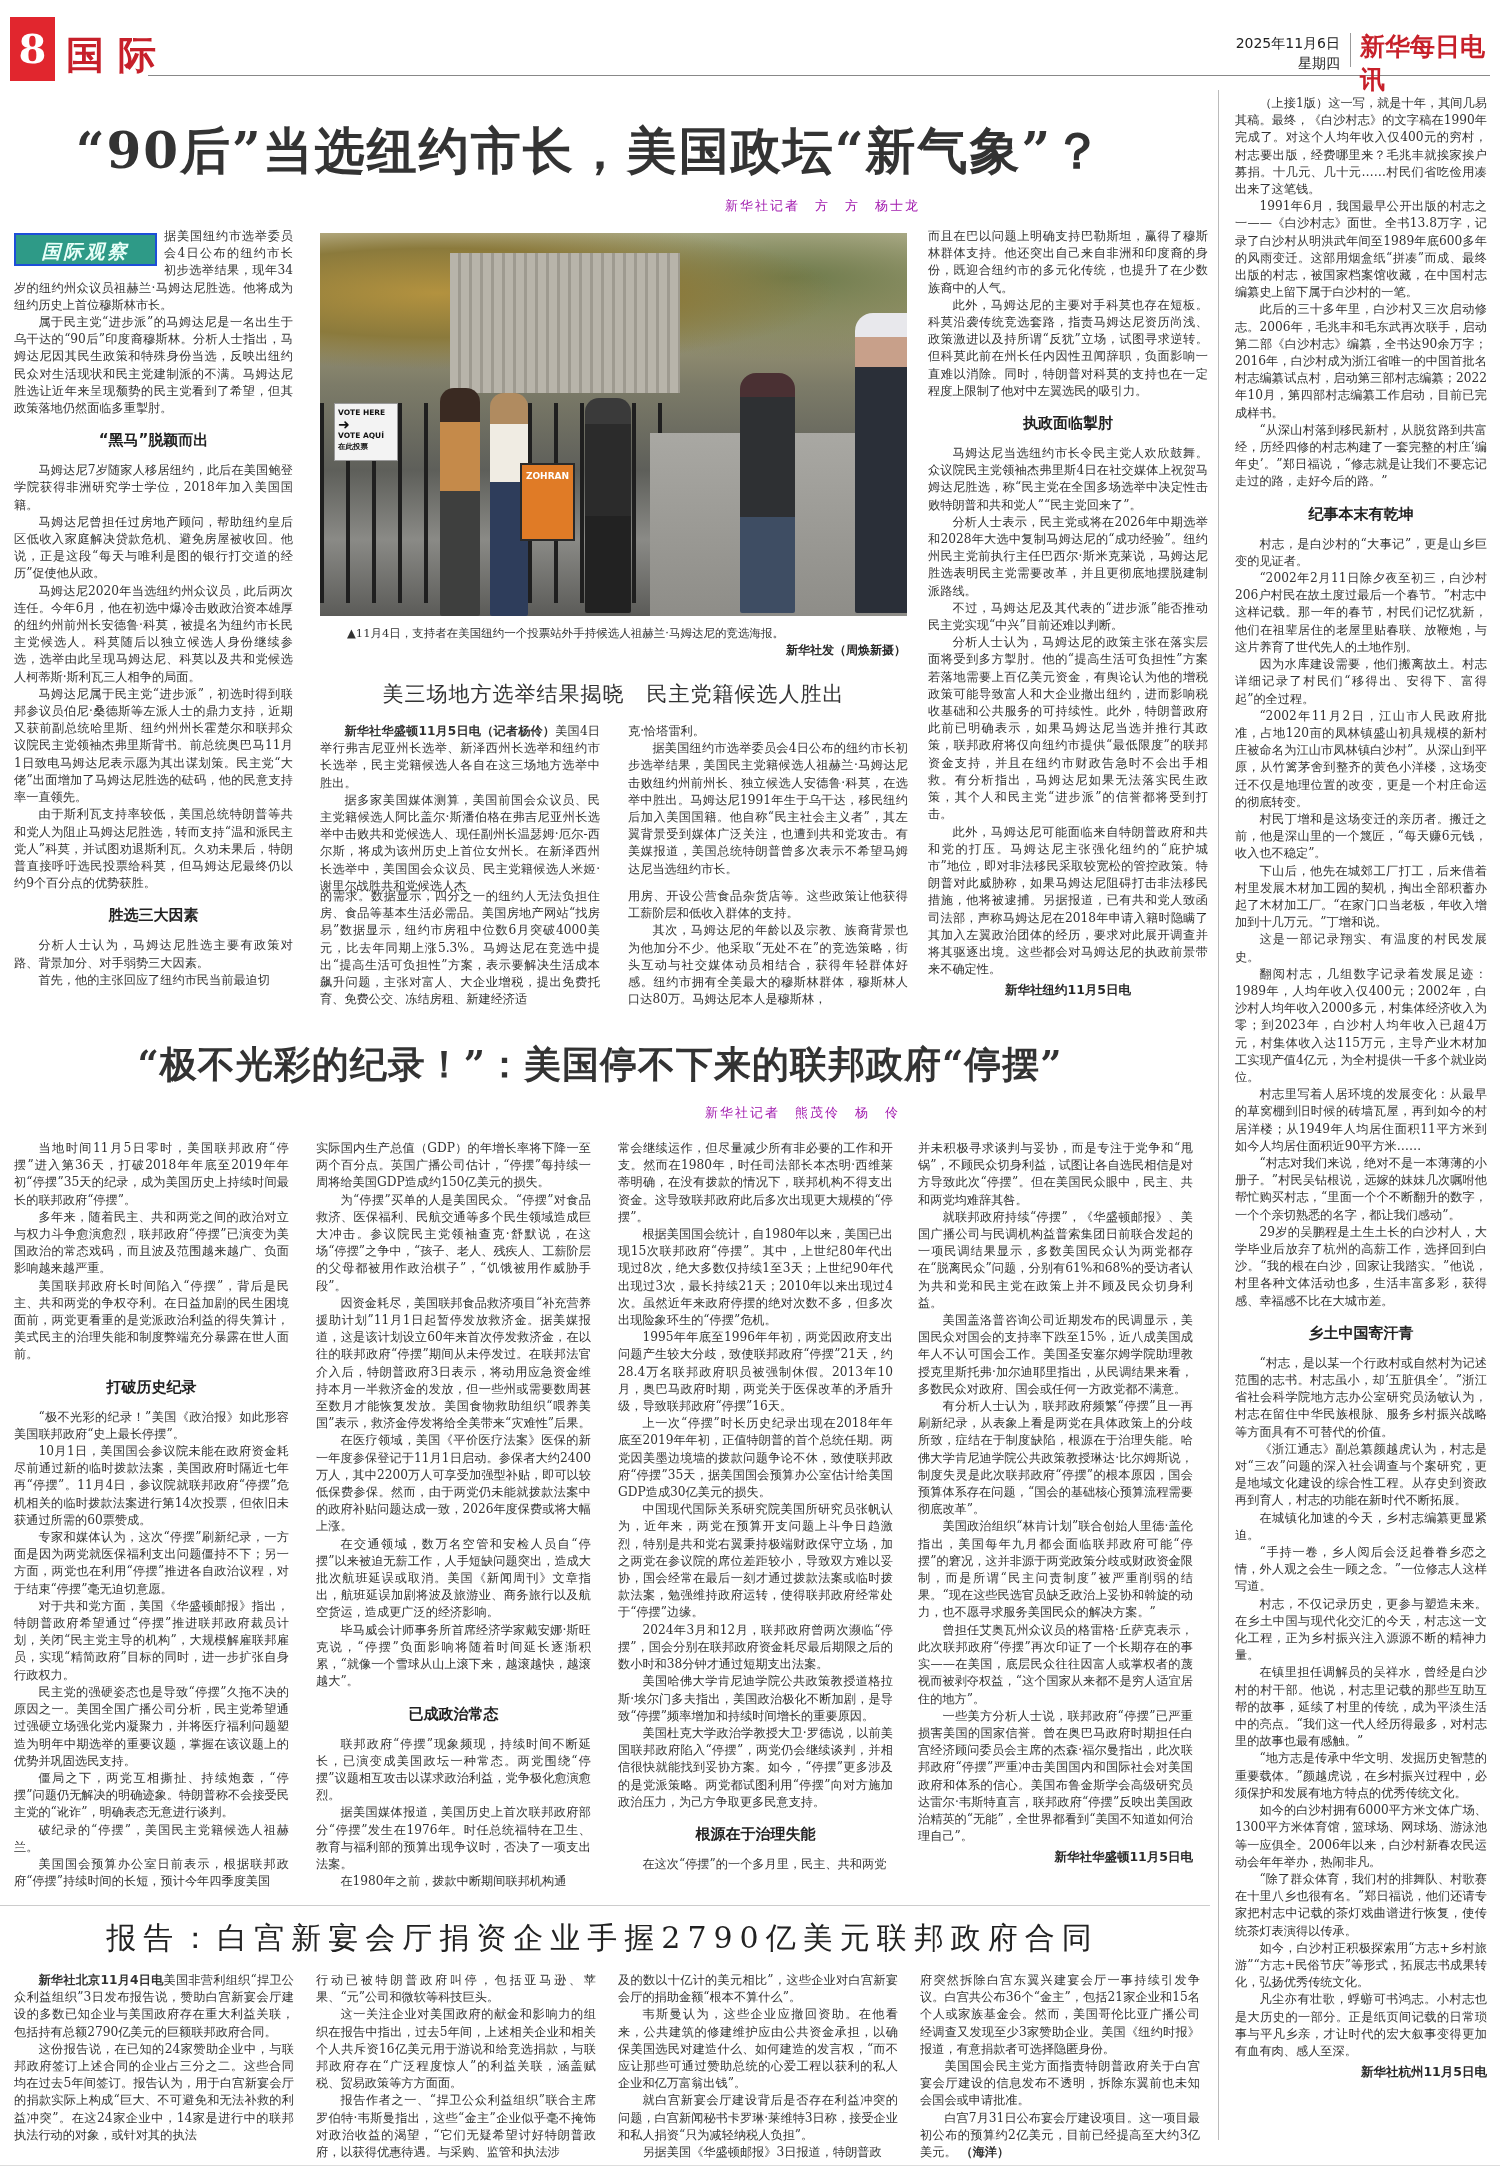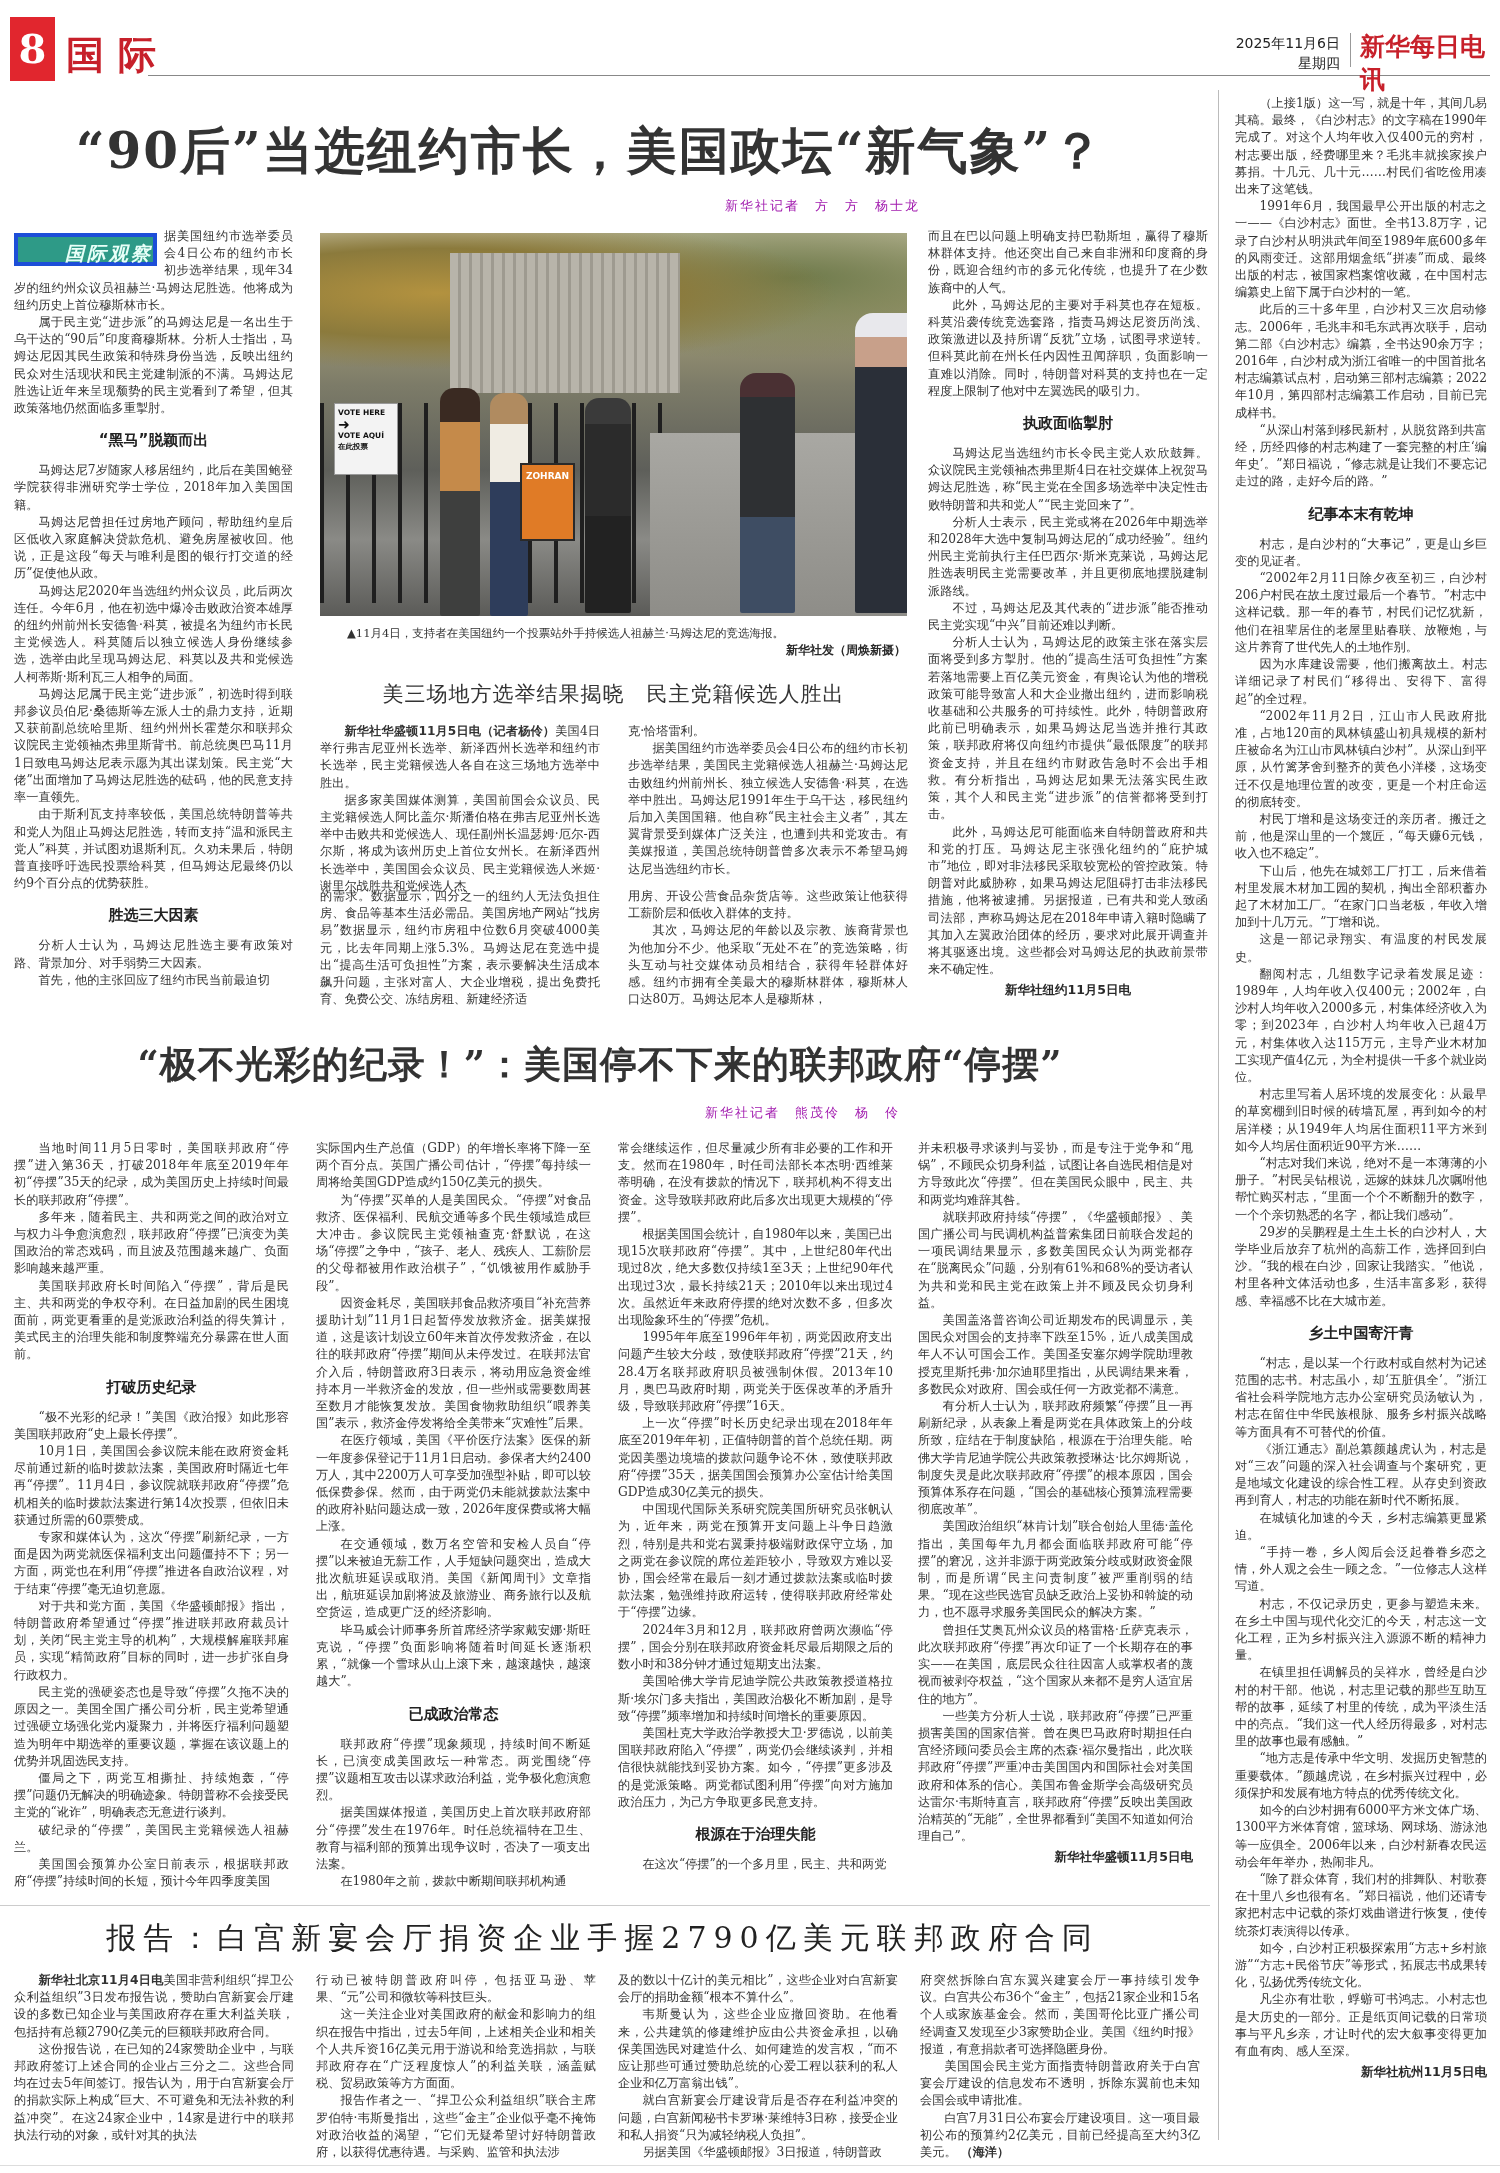--- a/index.html
+++ b/index.html
@@ -16,21 +16,21 @@
   #page-num { left: 10px; top: 17px; width: 45px; height: 64px; background: #e1262e; color: #fff; font-family: "DejaVu Serif", serif; font-weight: bold; font-size: 40px; text-align: center; line-height: 64px; }
   #section { left: 66px; top: 30px; font-size: 38px; color: #c7202a; letter-spacing: 14px; font-weight: bold; }
   #head-rule { left: 148px; top: 75px; width: 1342px; height: 1px; background: #888; }
   #date { left: 1100px; top: 33px; text-align: right; width: 240px; font-family: "DejaVu Sans", sans-serif; font-size: 14px; line-height: 20px; color: #222; }
   #date-sep { left: 1350px; top: 33px; width: 1px; height: 34px; background: #999; }
   #masthead { left: 1360px; top: 30px; font-size: 25px; color: #c7202a; font-weight: bold; }
   
   .headline { font-family: "DejaVu Serif", serif; font-weight: bold; color: #333; }
   #h1 { left: 0; width: 1180px; top: 118px; text-align: center; font-size: 50px; letter-spacing: 2px; }
   #by1 { left: 320px; width: 600px; top: 197px; }
-  #tag { left: 14px; top: 233px; width: 143px; height: 33px; background: #2e9a87; color: #e8fff8; font-family: "DejaVu Sans", sans-serif; font-style: italic; font-weight: bold; font-size: 19px; text-align: right; line-height: 33px; letter-spacing: 3px; border: 4px solid #1d4ed8; }
+  #tag { left: 14px; top: 233px; width: 143px; height: 33px; background: #2e9a87; color: #e8fff8; font-family: "DejaVu Sans", sans-serif; font-style: italic; font-weight: bold; font-size: 19px; text-align: center; line-height: 33px; letter-spacing: 3px; border: 2px solid #1d4ed8; }
   #col1a { left: 14px; top: 228px; width: 279px; }
   #photo { left: 320px; top: 233px; width: 587px; height: 383px; background: linear-gradient(180deg,#c9c3a5 0%,#a9a179 18%,#7c7b68 40%,#5e5f5a 62%,#8a8a86 80%,#5b5b58 100%); overflow: hidden; }
   #caption { left: 347px; top: 626px; width: 560px; font-size: 11.5px; color: #333; }
   #caption-credit { left: 700px; top: 642px; width: 206px; text-align: right; font-family: "DejaVu Sans", sans-serif; font-weight: bold; font-size: 12px; }
   #sub-h1 { left: 320px; width: 587px; top: 680px; text-align: center; font-size: 21px; color: #333; letter-spacing: 1px; }
   #mid-l { left: 320px; top: 723px; width: 280px; }
   #mid-r { left: 628px; top: 723px; width: 280px; }
   #mid-l2 { left: 320px; top: 888px; width: 280px; }
   #mid-r2 { left: 628px; top: 888px; width: 280px; }
   #col3 { left: 928px; top: 228px; width: 280px; }
@@ -77,21 +77,21 @@
   <p class="p">分析人士认为，马姆达尼胜选主要有政策对路、背景加分、对手弱势三大因素。</p>
   <p class="p">首先，他的主张回应了纽约市民当前最迫切</p>
 </div>
 <div class="abs" id="tag">国际观察</div>
 
 <div class="abs" id="photo">
   <div class="photo-shape" style="left:0;top:0;width:587px;height:150px;background:radial-gradient(ellipse at 20% 40%,#b3923f 0%,#8b7a3c 35%,transparent 60%),radial-gradient(ellipse at 80% 30%,#6e7a4b 0%,transparent 55%);"></div>
   <div class="photo-shape" style="left:130px;top:20px;width:230px;height:140px;background:repeating-linear-gradient(90deg,#b8b4aa 0 8px,#9e9a90 8px 11px);"></div>
   <div class="photo-shape" style="left:0;top:170px;width:360px;height:200px;background:repeating-linear-gradient(90deg,#1f1f1f 0 4px,transparent 4px 26px);"></div>
   <div class="photo-shape" style="left:330px;top:200px;width:257px;height:183px;background:linear-gradient(180deg,#a9a8a3,#8e8d88);"></div>
-  <div class="photo-shape" style="left:14px;top:170px;width:64px;height:72px;background:#f3f3f3;border:1px solid #999;font-family:'DejaVu Sans',sans-serif;font-size:7.5px;font-weight:bold;color:#111;padding:3px;line-height:11px;">
+  <div class="photo-shape" style="left:14px;top:170px;width:64px;height:58px;background:#f3f3f3;border:1px solid #999;font-family:'DejaVu Sans',sans-serif;font-size:7.5px;font-weight:bold;color:#111;padding:3px;line-height:11px;">
     <div>VOTE HERE</div>
     <div style="font-size:14px;line-height:12px;">➜</div>
     <div>VOTE AQUÍ</div>
     <div>在此投票</div>
   </div>
   <div class="photo-shape" style="left:120px;top:155px;width:40px;height:228px;background:linear-gradient(180deg,#3a2a22 0 15%,#c58a4a 15% 45%,#3e3f3e 45% 100%);border-radius:14px 14px 2px 2px;"></div>
   <div class="photo-shape" style="left:170px;top:160px;width:38px;height:223px;background:linear-gradient(180deg,#b08b60 0 14%,#f0ece3 14% 40%,#2e3d5b 40% 100%);border-radius:14px 14px 2px 2px;"></div>
   <div class="photo-shape" style="left:200px;top:230px;width:55px;height:78px;background:#e07b26;border:2px solid #2a2a2a;color:#fff;font-family:'DejaVu Sans',sans-serif;font-weight:bold;font-size:9px;text-align:center;padding-top:6px;">ZOHRAN</div>
   <div class="photo-shape" style="left:265px;top:165px;width:46px;height:215px;background:linear-gradient(180deg,#3a3a3a 0 12%,#2b2b2b 12% 55%,#222 55% 100%);border-radius:14px 14px 2px 2px;"></div>
   <div class="photo-shape" style="left:420px;top:140px;width:55px;height:240px;background:linear-gradient(180deg,#4a3033 0 10%,#2e3033 10% 60%,#3e4d63 60% 100%);border-radius:16px 16px 2px 2px;"></div>

